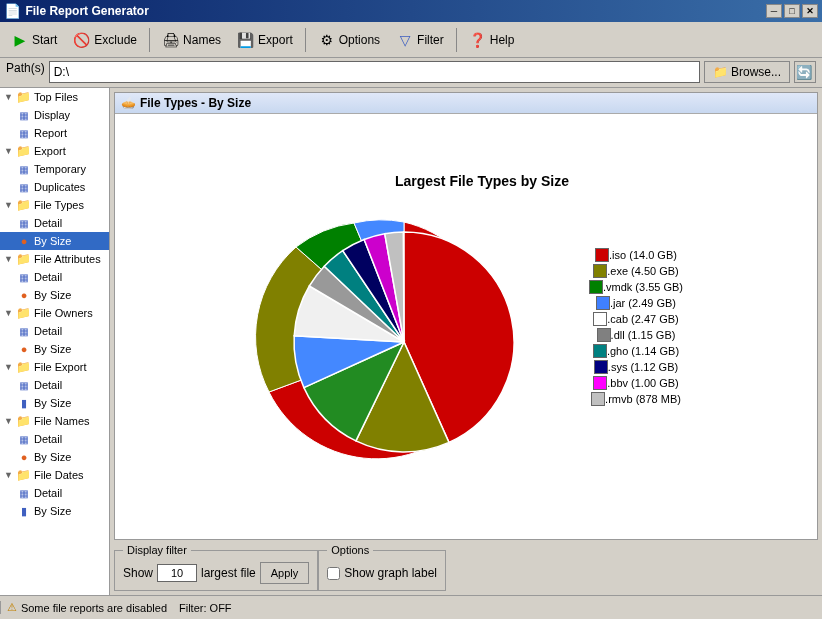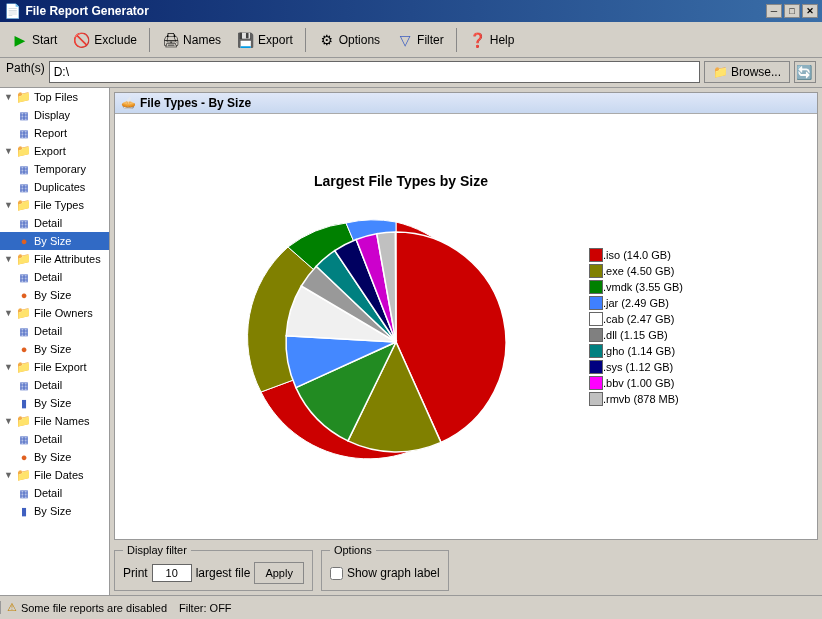--- a/index.html
+++ b/index.html
@@ -127,27 +127,27 @@
       display: flex;
       align-items: center;
       justify-content: center;
       padding: 8px;
       position: relative;
     }
 
     
     .pie-container { display: flex; align-items: center; gap: 20px; }
     .chart-legend { font-size: 11px; }
-    .legend-item { display: flex; align-items: center; gap: 0; margin: 2px 8px; }
+    .legend-item { display: flex; align-items: center; gap: 0; margin: 2px 0; justify-content: center; }
     .legend-color { width: 14px; height: 14px; border: 1px solid #666; flex-shrink: 0; }
 
     
     .bottom-panel {
       display: flex;
-      gap: 8px;
+      gap: 0;
       margin: 0 4px 4px 4px;
       align-items: stretch;
     }
     fieldset { border: 1px solid #999; padding: 4px 8px 6px 8px; background: #d4d0c8; }
     legend { font-size: 11px; padding: 0 4px; }
     .filter-row { display: flex; align-items: center; gap: 4px; margin-top: 2px; }
     .filter-input {
       width: 40px; height: 18px; border: 1px solid #666;
       text-align: center; font-size: 11px;
     }
@@ -353,21 +353,21 @@
 
     <div class="chart-panel">
       <div class="chart-header">
         <span>🥧</span>
         <span>File Types - By Size</span>
       </div>
       <div class="chart-body">
         <div class="pie-container">
 
           <div>
-            <div style="text-align:center; font-size:14px; font-weight:bold; margin-bottom:8px;">Largest File Types by Size</div>
+            <div style="text-align:right; font-size:14px; font-weight:bold; margin-bottom:8px;">Largest File Types by Size</div>
             <svg width="320" height="280" viewBox="0 0 320 280">
 
               <path d="M155,145 L155,25 A120,120 0 1,1 20,195 Z" fill="#cc0000" stroke="white" stroke-width="1"></path>
 
               <path d="M155,145 L20,195 A120,120 0 0,1 47,50 Z" fill="#808000" stroke="white" stroke-width="1"></path>
 
               <path d="M155,145 L47,50 A120,120 0 0,1 105,26 Z" fill="#008000" stroke="white" stroke-width="1"></path>
 
               <path d="M155,145 L105,26 A120,120 0 0,1 155,25 Z" fill="#4488ff" stroke="white" stroke-width="1"></path>
 
@@ -432,21 +432,21 @@
               </div>
             </div>
         </div>
       </div>
     </div>
 
     <div class="bottom-panel">
       <fieldset>
         <legend>Display filter</legend>
         <div class="filter-row">
-          <span>Print</span>
+          <span>Show</span>
           <div style="display:flex; flex-direction:column;">
             <input class="filter-input" type="text" value="10" style="">
           </div>
           <span>largest file</span>
           <button class="apply-btn">Apply</button>
         </div>
       </fieldset>
 
       <fieldset>
         <legend>Options</legend>

